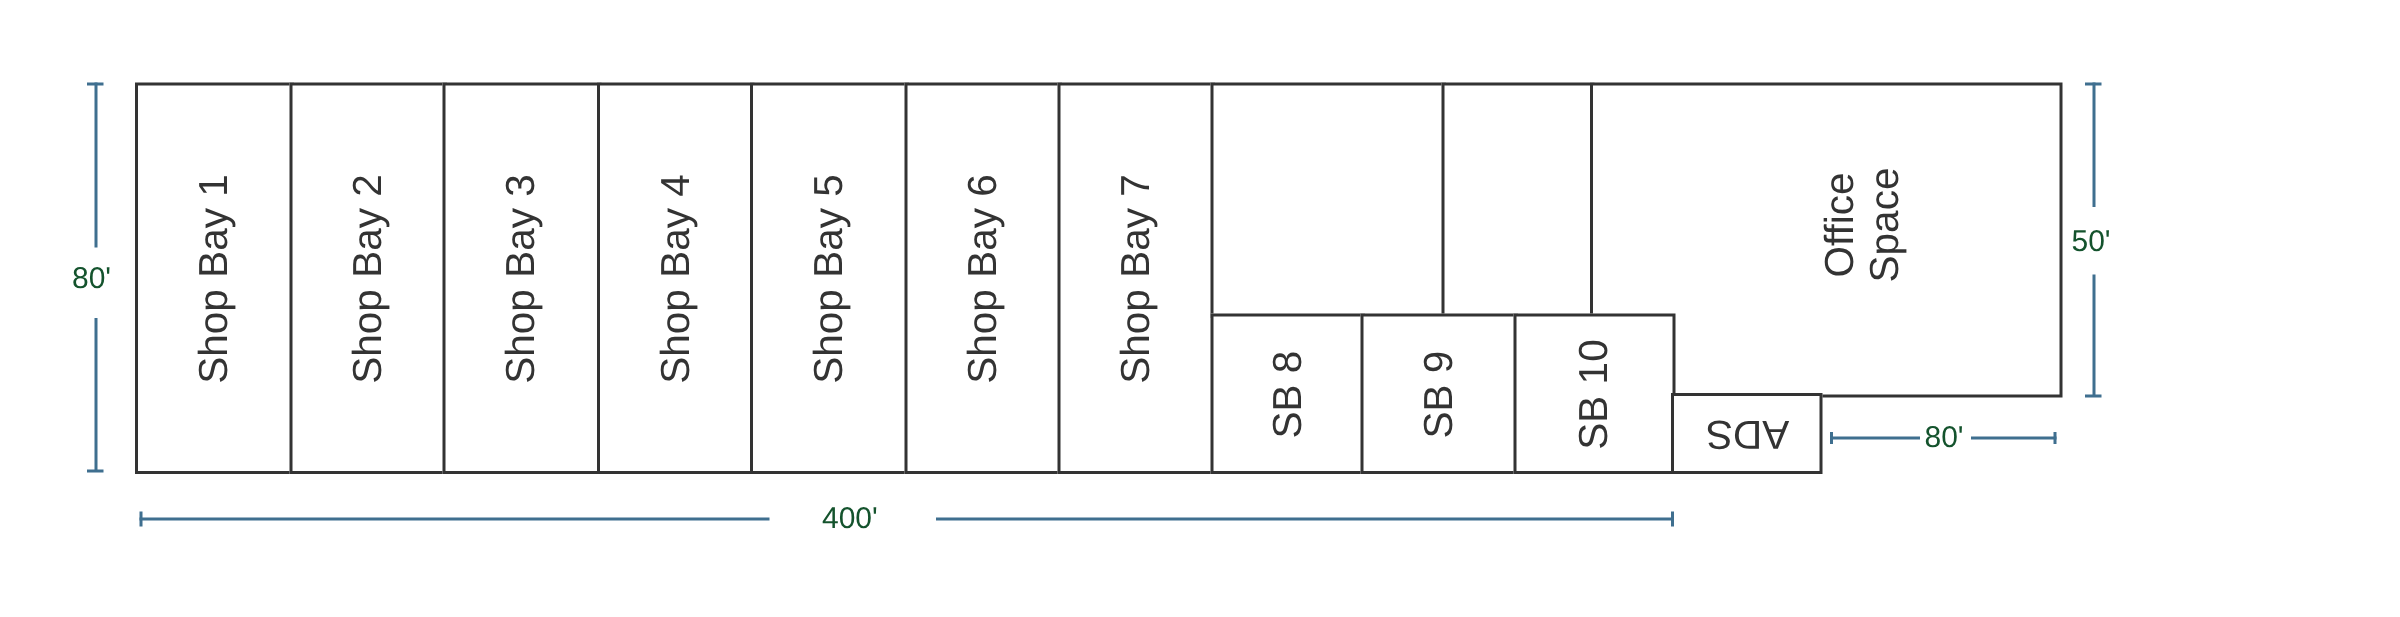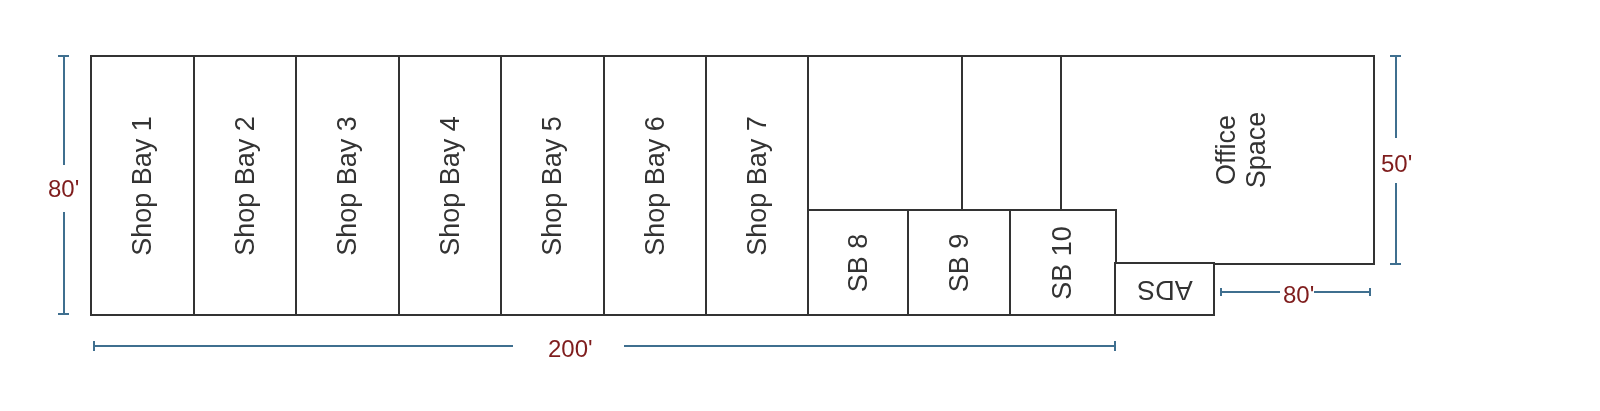--- a/index.html
+++ b/index.html
@@ -1,21 +1,21 @@
 <!DOCTYPE html>
 <html><head>
   <meta charset="utf-8">
   <style>
     html, body { margin: 0; padding: 0; background: #ffffff; }
     body { width: 1600px; height: 411px; position: relative; overflow: hidden; font-family: "Liberation Sans", "DejaVu Sans", sans-serif; }
     .room { position: absolute; box-sizing: border-box; border: 2px solid #333333; background: #ffffff; }
     .vlabel { position: absolute; left: 50%; top: 50%; transform: translate(-50%, -50%) rotate(-90deg); white-space: nowrap; color: #333333; font-size: 27px; line-height: 1.1; text-align: center; }
     .flip { position: absolute; left: 50%; top: 50%; transform: translate(-50%, -50%) rotate(180deg); white-space: nowrap; color: #333333; font-size: 27px; }
     .dim { position: absolute; background: #3f6f8f; }
-    .dimtext { position: absolute; color: #7f1d1d; font-size: 24px; white-space: nowrap; }
+    .dimtext { position: absolute; color: #14532d; font-size: 20px; white-space: nowrap; }
     .tick { position: absolute; background: #3f6f8f; }
   </style>
 </head>
 <body>
 
 <div class="room" style="left:90px;top:55px;width:106px;height:261px;">
   <span class="vlabel">Shop Bay 1</span>
 </div>
 <div class="room" style="left:193px;top:55px;width:105px;height:261px;">
   <span class="vlabel">Shop Bay 2</span>
@@ -67,21 +67,21 @@
 <div class="tick" style="left:58px;top:313px;width:11px;height:2px;"></div>
 
 <div class="tick" style="left:1390px;top:55px;width:11px;height:2px;"></div>
 <div class="dim" style="left:1395px;top:55px;width:2px;height:83px;"></div>
 <div class="dimtext" style="left:1381px;top:150px;">50'</div>
 <div class="dim" style="left:1395px;top:183px;width:2px;height:81px;"></div>
 <div class="tick" style="left:1390px;top:263px;width:11px;height:2px;"></div>
 
 <div class="tick" style="left:93px;top:341px;width:2px;height:10px;"></div>
 <div class="dim" style="left:93px;top:345px;width:420px;height:2px;"></div>
-<div class="dimtext" style="left:548px;top:335px;">200'</div>
+<div class="dimtext" style="left:548px;top:335px;">400'</div>
 <div class="dim" style="left:624px;top:345px;width:492px;height:2px;"></div>
 <div class="tick" style="left:1114px;top:341px;width:2px;height:10px;"></div>
 
 <div class="tick" style="left:1220px;top:288px;width:2px;height:8px;"></div>
 <div class="dim" style="left:1220px;top:291px;width:60px;height:2px;"></div>
 <div class="dimtext" style="left:1283px;top:281px;">80'</div>
 <div class="dim" style="left:1314px;top:291px;width:57px;height:2px;"></div>
 <div class="tick" style="left:1369px;top:288px;width:2px;height:8px;"></div>
 
 </body></html>

